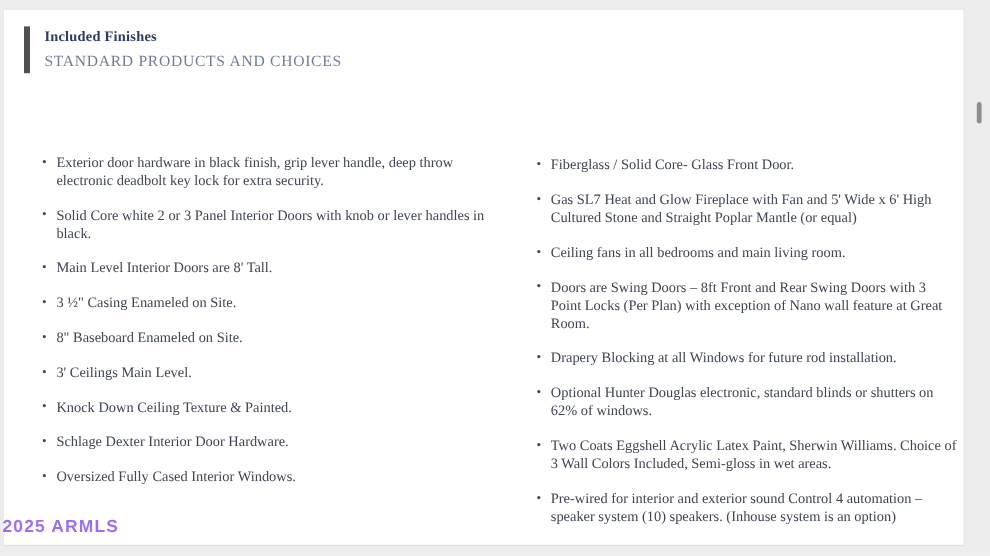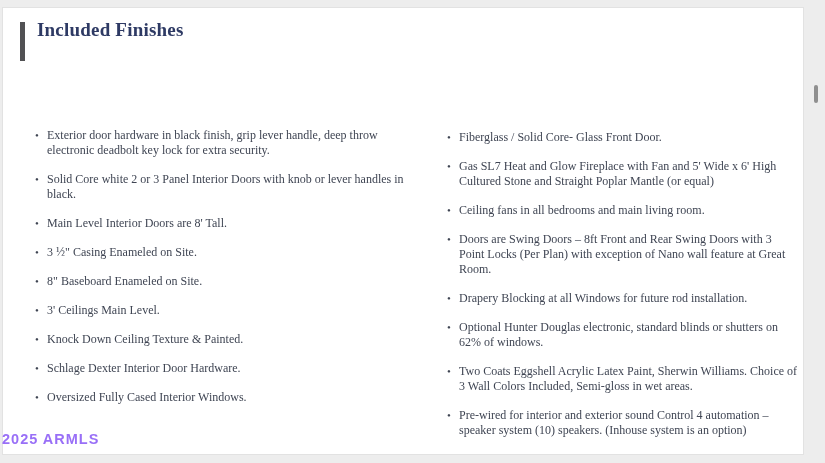--- a/index.html
+++ b/index.html
@@ -29,21 +29,21 @@
     width: 5px;
     height: 39px;
     background: #515154;
   }
   .header-block {
     position: absolute;
     left: 34px;
     top: 11px;
   }
   .doc-title {
-    font-size: 19px;
+    font-size: 12px;
     font-weight: bold;
     color: #2e3a64;
     letter-spacing: 0.2px;
     line-height: 22px;
   }
   .doc-subtitle {
     font-size: 13px;
     color: #707d97;
     letter-spacing: 0.6px;
     line-height: 16px;
@@ -117,20 +117,21 @@
 </style>
 </head>
 <body>
 
 <div class="page">
 
   <div class="accent-bar"></div>
 
   <div class="header-block">
     <div class="doc-title">Included Finishes</div>
+    <div class="doc-subtitle">STANDARD PRODUCTS AND CHOICES</div>
   </div>
 
 
   <div class="col col-left">
     <div class="bullet">
         <span class="dot">•</span>
         <span class="bt">Exterior door hardware in black finish, grip lever handle, deep throw electronic deadbolt key lock for extra security.</span>
       </div>
     <div class="bullet">
         <span class="dot">•</span>

